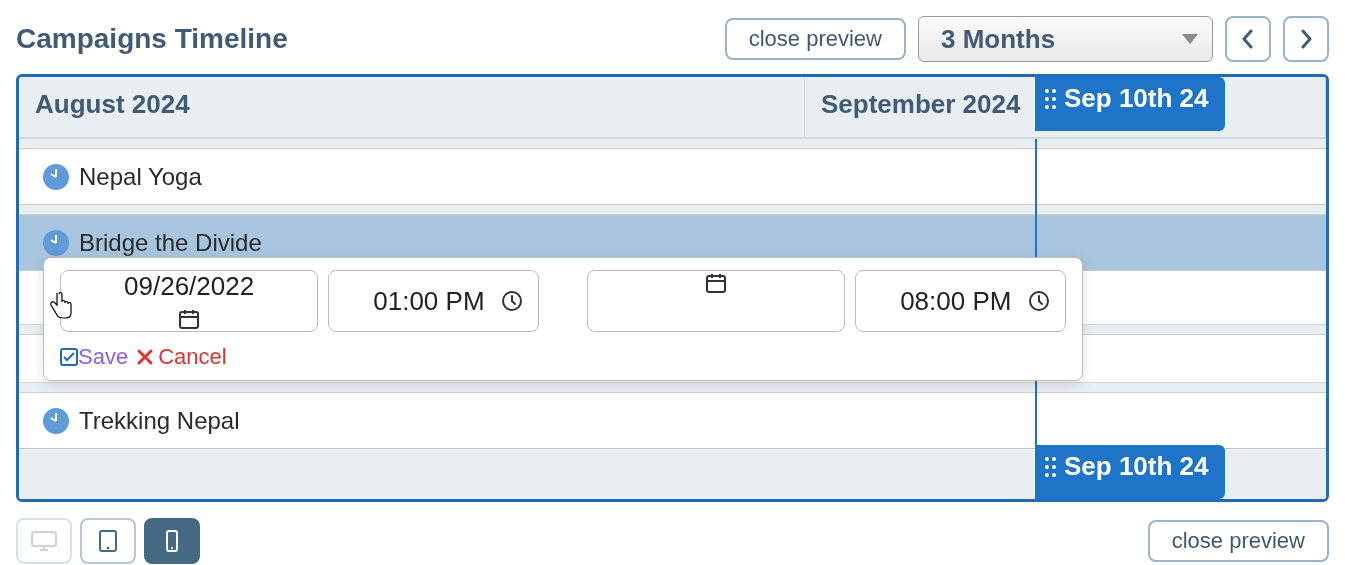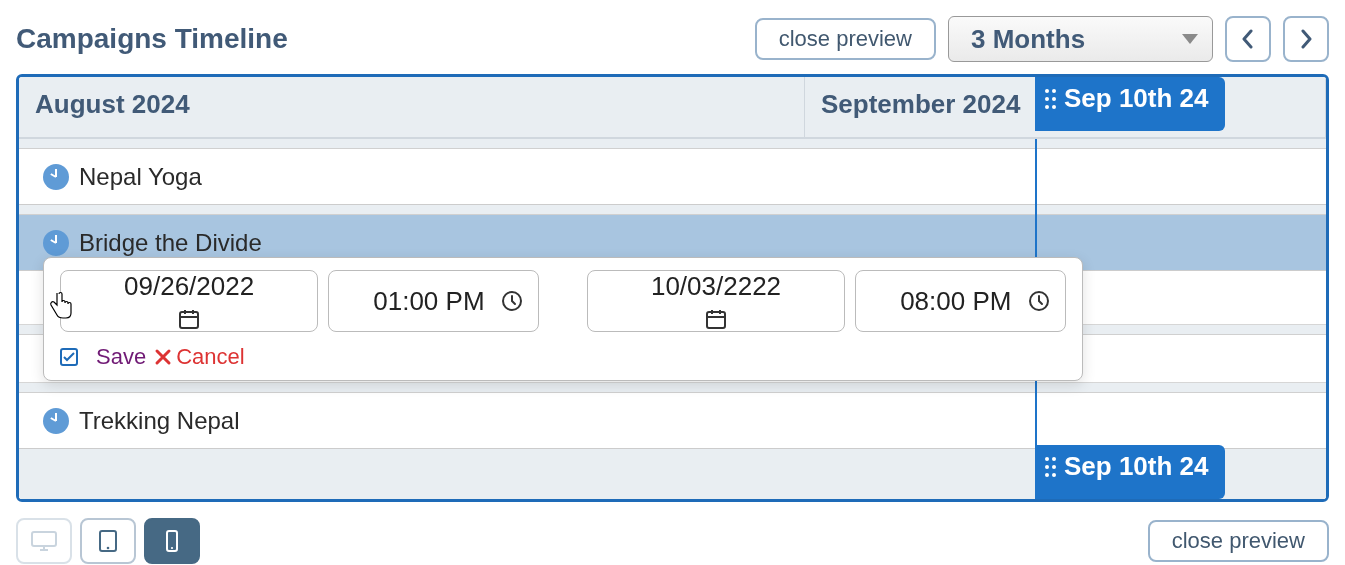--- a/index.html
+++ b/index.html
@@ -35,21 +35,21 @@
       display: flex;
       align-items: center;
       justify-content: space-between;
       border: 1px solid #999;
       background: linear-gradient(#fafafa,#eaeaea);
       color: #415a77;
       font-size: 26px;
       font-weight: 600;
       padding: 4px 14px 4px 22px;
       border-radius: 6px;
-      width: 265px;
+      width: 295px;
       height: 46px;
       cursor: pointer;
     }
     .select-months .chev {
       width: 0; height: 0;
       border-left: 8px solid transparent;
       border-right: 8px solid transparent;
       border-top: 10px solid #8a8a8a;
     }
     .nav-btn {
@@ -189,21 +189,21 @@
     }
     .pinput.date { width: 260px; flex-direction: column; }
     .pinput.time { width: 212px; justify-content: space-between; padding-left: 44px; }
     .pinput svg { width: 24px; height: 24px; }
     .popover-actions {
       display: flex;
       align-items: center;
       gap: 8px;
       font-size: 22px;
     }
-    .save-link { color: #701a75; display: inline-flex; align-items: center; gap: 18px; cursor: pointer; }
+    .save-link { color: #8b5cf6; display: inline-flex; align-items: center; gap: 0; cursor: pointer; }
     .cancel-link { color: #d33; display: inline-flex; align-items: center; gap: 4px; cursor: pointer; }
     .save-link svg, .cancel-link svg { width: 18px; height: 18px; }
     .cursor-hand {
       position: absolute;
       left: 30px;
       top: 76px;
       z-index: 30;
       pointer-events: none;
     }
     .footer-row {
@@ -306,21 +306,20 @@
         </div>
         <div class="pinput time">
           <span>01:00 PM</span>
           <svg viewBox="0 0 24 24">
               <circle cx="12" cy="12" r="9" fill="none" stroke="#333" stroke-width="2"></circle>
               <path d="M12 7 v5 l3 3" fill="none" stroke="#333" stroke-width="2" stroke-linecap="round"></path>
             </svg>
         </div>
         <div class="group-gap"></div>
         <div class="pinput date">
-          <span>10/03/2222</span>
           <svg viewBox="0 0 24 24">
               <rect x="3" y="5" width="18" height="16" rx="2" fill="none" stroke="#333" stroke-width="2"></rect>
               <line x1="3" y1="10" x2="21" y2="10" stroke="#333" stroke-width="2"></line>
               <line x1="8" y1="3" x2="8" y2="7" stroke="#333" stroke-width="2"></line>
               <line x1="16" y1="3" x2="16" y2="7" stroke="#333" stroke-width="2"></line>
             </svg>
         </div>
         <div class="pinput time">
           <span>08:00 PM</span>
           <svg viewBox="0 0 24 24">

